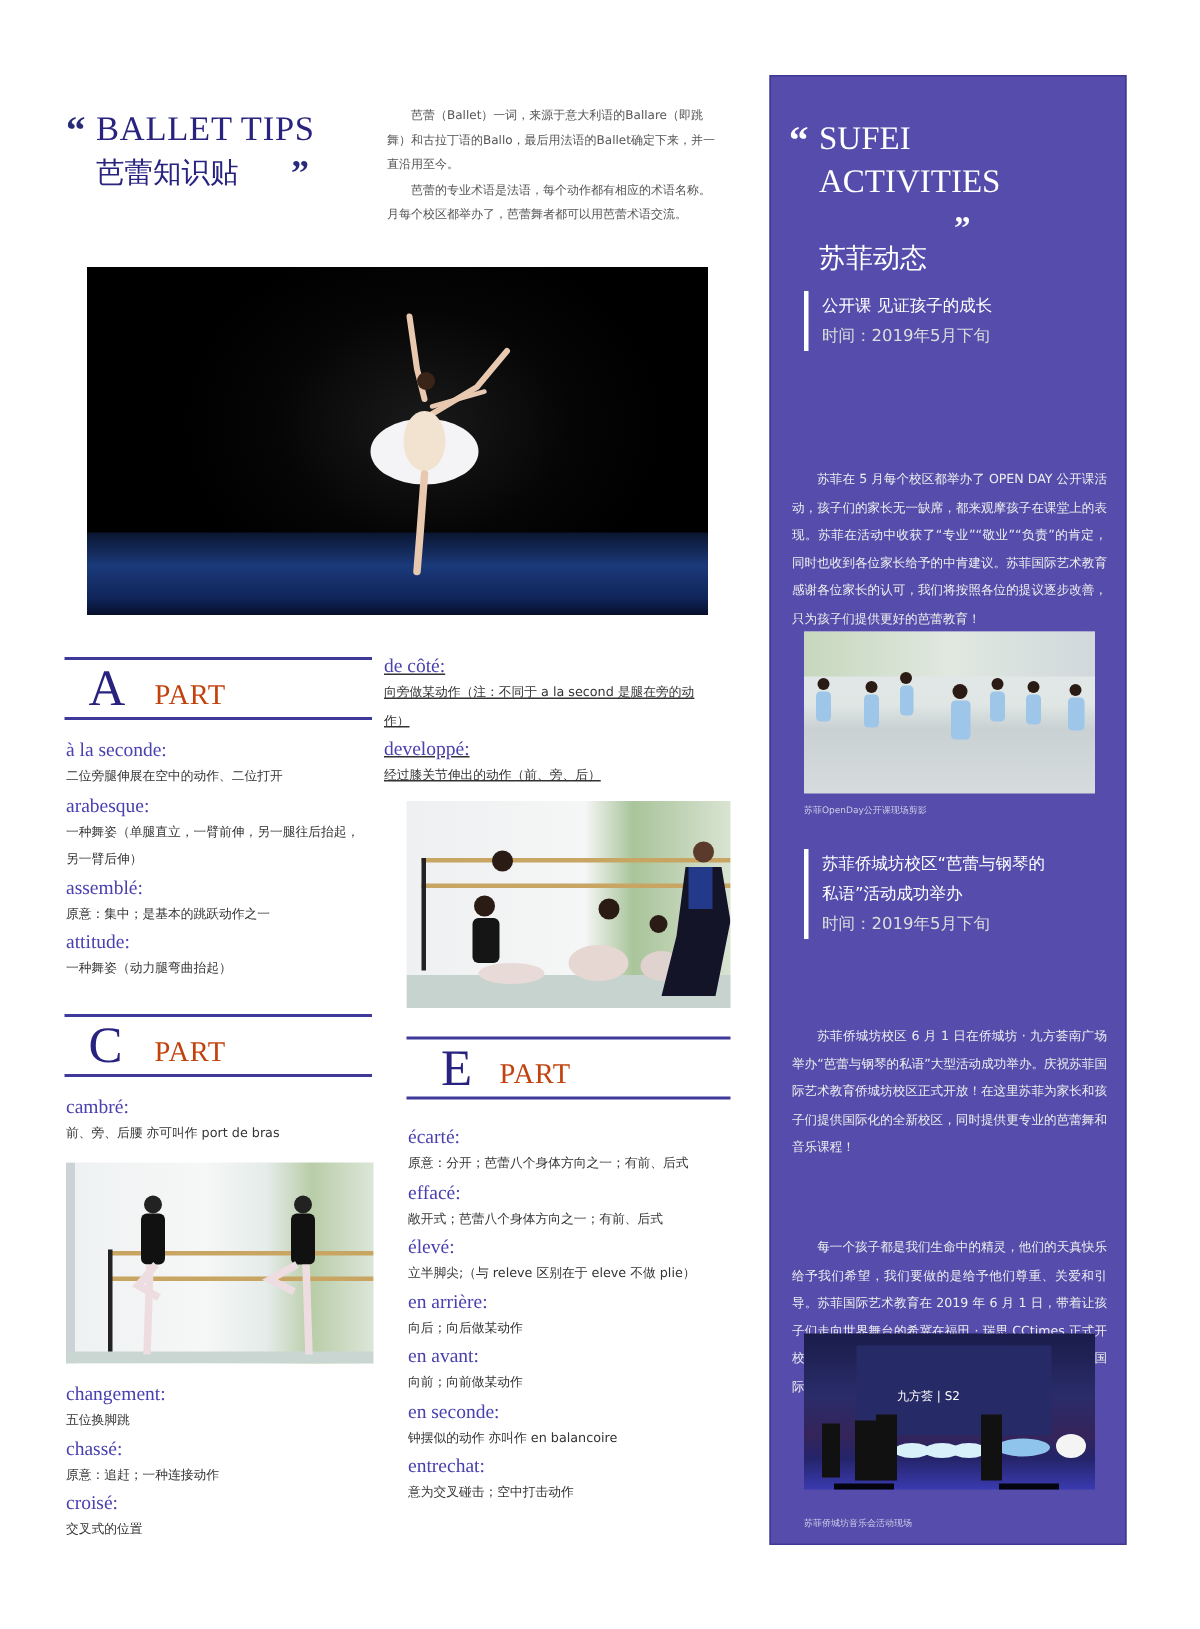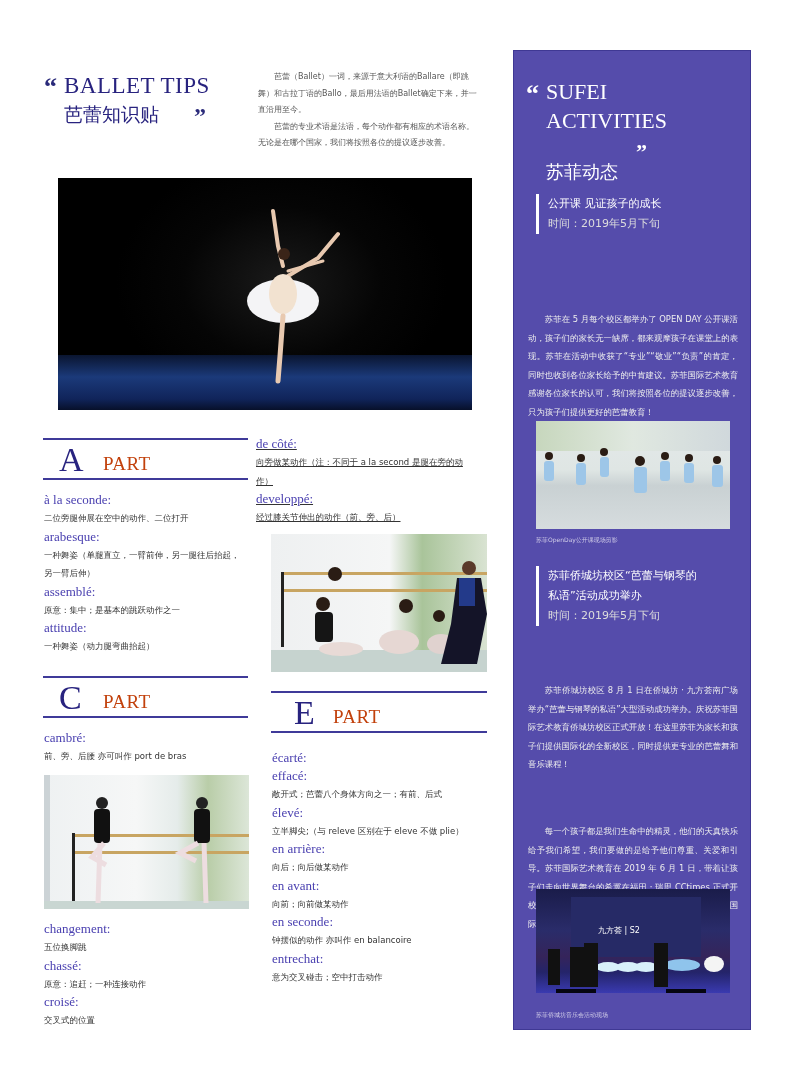--- a/index.html
+++ b/index.html
@@ -42,21 +42,21 @@
 
 <div class="abs" style="left:44px; top:70px; width:200px; height:60px;">
   <span class="abs q-open" style="left:0; top:2px; font-size:26px;">“</span>
   <span class="abs tips-title" style="left:20px; top:3px;">BALLET TIPS</span>
   <span class="abs tips-cn" style="left:20px; top:32px;">芭蕾知识贴</span>
   <span class="abs q-close" style="left:150px; top:33px; font-size:24px;">”</span>
 </div>
 
 <div class="abs intro" style="left:258px; top:69px; width:222px;">
   <p>芭蕾（Ballet）一词，来源于意大利语的Ballare（即跳舞）和古拉丁语的Ballo，最后用法语的Ballet确定下来，并一直沿用至今。</p>
-  <p>芭蕾的专业术语是法语，每个动作都有相应的术语名称。无论是在哪个国家，我们将按照各位的提议逐步改善。</p>
+  <p>芭蕾的专业术语是法语，每个动作都有相应的术语名称。月每个校区都举办了，芭蕾舞者都可以用芭蕾术语交流。</p>
 </div>
 
 <div class="abs photo" style="left:58px; top:178px; width:414px; height:232px; background: radial-gradient(ellipse 40% 55% at 54% 45%, #1a1a1a 0%, #050505 60%, #000 100%);">
   <div class="abs" style="left:0; bottom:0; width:100%; height:55px; background: linear-gradient(180deg,#0a1530 0%,#1b3a7a 40%,#10245a 80%,#07102a 100%);"></div>
   <svg class="abs" style="left:170px; top:28px;" width="120" height="185" viewBox="0 0 120 185">
     <path d="M45 5 L50 40 L55 60" stroke="#e8c9b0" stroke-width="4" fill="none" stroke-linecap="round"></path>
     <path d="M60 70 L90 52 L110 28" stroke="#e8c9b0" stroke-width="4" fill="none" stroke-linecap="round"></path>
     <path d="M60 65 L95 55" stroke="#e8c9b0" stroke-width="3" fill="none" stroke-linecap="round"></path>
     <circle cx="56" cy="48" r="6" fill="#3a2418"></circle>
     <ellipse cx="55" cy="95" rx="36" ry="22" fill="#f4f4f6"></ellipse>
@@ -140,20 +140,21 @@
     <rect x="158" y="24" width="16" height="28" fill="#233a8a"></rect>
   </svg>
 </div>
 
 <div class="abs part-head" style="left:271px; top:691px; width:216px;">
   <span class="part-letter" style="left:23px;">E</span>
   <span class="part-word" style="left:62px;">PART</span>
 </div>
 <div class="abs" style="left:272px; top:749px; width:212px;">
   <div class="term">écarté:</div>
+  <div class="def">原意：分开；芭蕾八个身体方向之一；有前、后式</div>
   <div class="term">effacé:</div>
   <div class="def">敞开式；芭蕾八个身体方向之一；有前、后式</div>
   <div class="term">élevé:</div>
   <div class="def">立半脚尖;（与 releve 区别在于 eleve 不做 plie）</div>
   <div class="term">en arrière:</div>
   <div class="def">向后；向后做某动作</div>
   <div class="term">en avant:</div>
   <div class="def">向前；向前做某动作</div>
   <div class="term">en seconde:</div>
   <div class="def">钟摆似的动作 亦叫作 en balancoire</div>
@@ -202,21 +203,21 @@
     </svg>
   </div>
   <div class="abs caption" style="left:22px; top:485px;">苏菲OpenDay公开课现场剪影</div>
 
   <div class="abs news-head" style="left:22px; top:515px; width:210px;">
     <div class="news-title">苏菲侨城坊校区“芭蕾与钢琴的</div>
     <div class="news-title">私语”活动成功举办</div>
     <div class="news-time">时间：2019年5月下旬</div>
   </div>
   <div class="abs news-body" style="left:14px; top:582px; width:210px;">
-    <p>苏菲侨城坊校区 8 月 1 日在侨城坊 · 九方荟南广场举办“芭蕾与钢琴的私语”大型活动成功举办。庆祝苏菲国际艺术教育侨城坊校区正式开放！在这里苏菲为家长和孩子们提供国际化的全新校区，同时提供更专业的芭蕾舞和音乐课程！</p>
+    <p>苏菲侨城坊校区 6 月 1 日在侨城坊 · 九方荟南广场举办“芭蕾与钢琴的私语”大型活动成功举办。庆祝苏菲国际艺术教育侨城坊校区正式开放！在这里苏菲为家长和孩子们提供国际化的全新校区，同时提供更专业的芭蕾舞和音乐课程！</p>
     <p>每一个孩子都是我们生命中的精灵，他们的天真快乐给予我们希望，我们要做的是给予他们尊重、关爱和引导。苏菲国际艺术教育在 2019 年 6 月 1 日，带着让孩子们走向世界舞台的希冀在福田 · 瑞思 CCtimes 正式开校。在这里，苏菲将为孩子们带来芭蕾舞、音乐学科的国际升学指导和专业技能培训。</p>
   </div>
   <div class="abs photo" style="left:22px; top:838px; width:194px; height:104px; background: linear-gradient(180deg,#1a1c4a 0%,#2a2c6a 40%,#35245a 65%,#24246a 80%,#3a3ab0 100%);">
     <div class="abs" style="left:35px; top:8px; width:130px; height:60px; background:#262a66;"></div>
     <svg class="abs" style="left:0; top:20px;" width="194" height="97" viewBox="0 0 194 97">
       <text x="62" y="24" fill="#fff" font-size="8" font-family="DejaVu Sans, sans-serif">九方荟 | S2</text>
       <g fill="#d8f0fa">
         <ellipse cx="72" cy="58" rx="12" ry="5"></ellipse>
           <ellipse cx="92" cy="58" rx="12" ry="5"></ellipse>
         <ellipse cx="110" cy="58" rx="12" ry="5"></ellipse>

